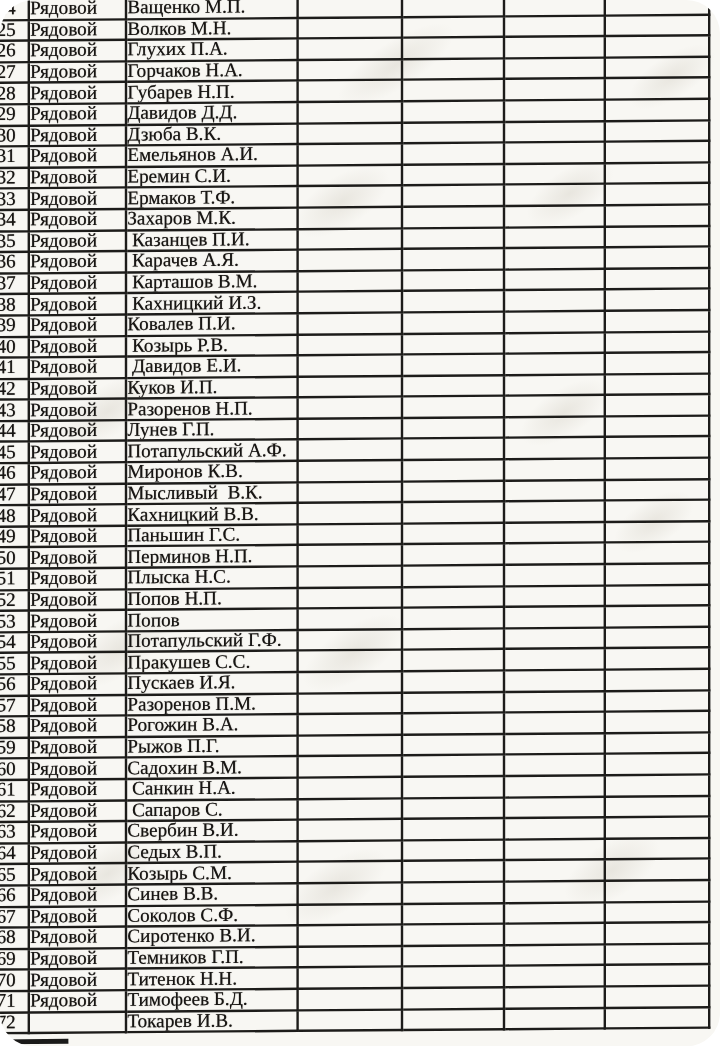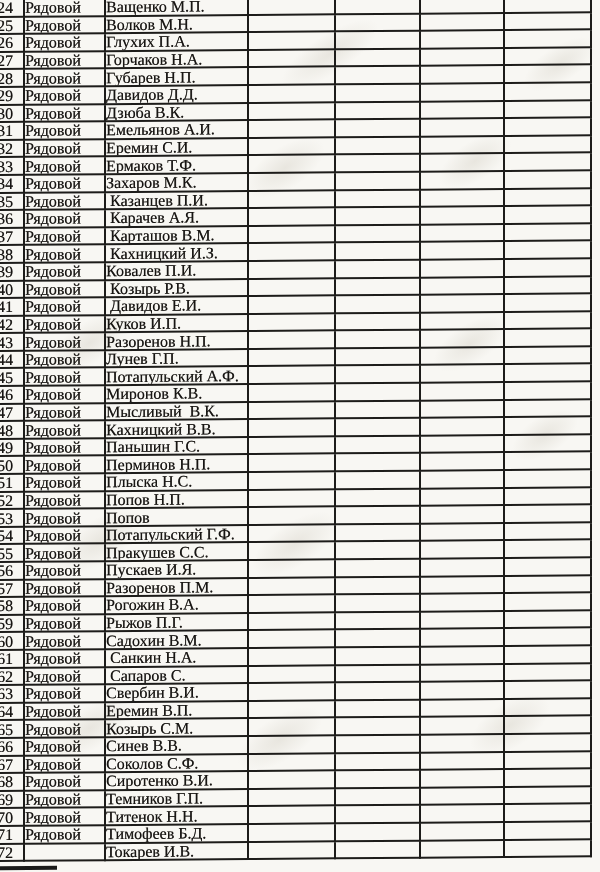--- a/index.html
+++ b/index.html
@@ -2,21 +2,21 @@
 <html><head>
 <meta charset="utf-8">
 <style>
   html, body { margin: 0; padding: 0; }
   body {
     width: 600px; height: 872px; overflow: hidden;
     font-family: "Liberation Serif", "DejaVu Serif", serif;
   }
   .page {
     position: relative; width: 600px; height: 872px;
-    background: #f8f7f3; overflow: hidden;
+    background: #f8f7f3; overflow: hidden; border-radius: 28px;
   }
   
   .smudge {
     position: absolute; border-radius: 50%;
     background: radial-gradient(closest-side, rgba(150,140,118,0.16), rgba(150,140,118,0) 75%);
     transform: rotate(-33deg);
   }
   .s1  { left: 255px; top:  28px; width: 150px; height: 52px; }
   .s2  { left: 505px; top:  40px; width: 110px; height: 48px; }
   .s3  { left: 225px; top: 140px; width: 120px; height: 56px; }
@@ -439,21 +439,21 @@
     <td class="c-rank">Рядовой</td>
     <td class="c-name">Свербин В.И.</td>
     <td class="c-empty"></td>
     <td class="c-empty"></td>
     <td class="c-empty"></td>
     <td class="c-empty"></td>
   </tr>
           <tr>
     <td class="c-num">64</td>
     <td class="c-rank">Рядовой</td>
-    <td class="c-name">Еремин В.П.</td>
+    <td class="c-name">Седых В.П.</td>
     <td class="c-empty"></td>
     <td class="c-empty"></td>
     <td class="c-empty"></td>
     <td class="c-empty"></td>
   </tr>
           <tr>
     <td class="c-num">65</td>
     <td class="c-rank">Рядовой</td>
     <td class="c-name">Козырь С.М.</td>
     <td class="c-empty"></td>

